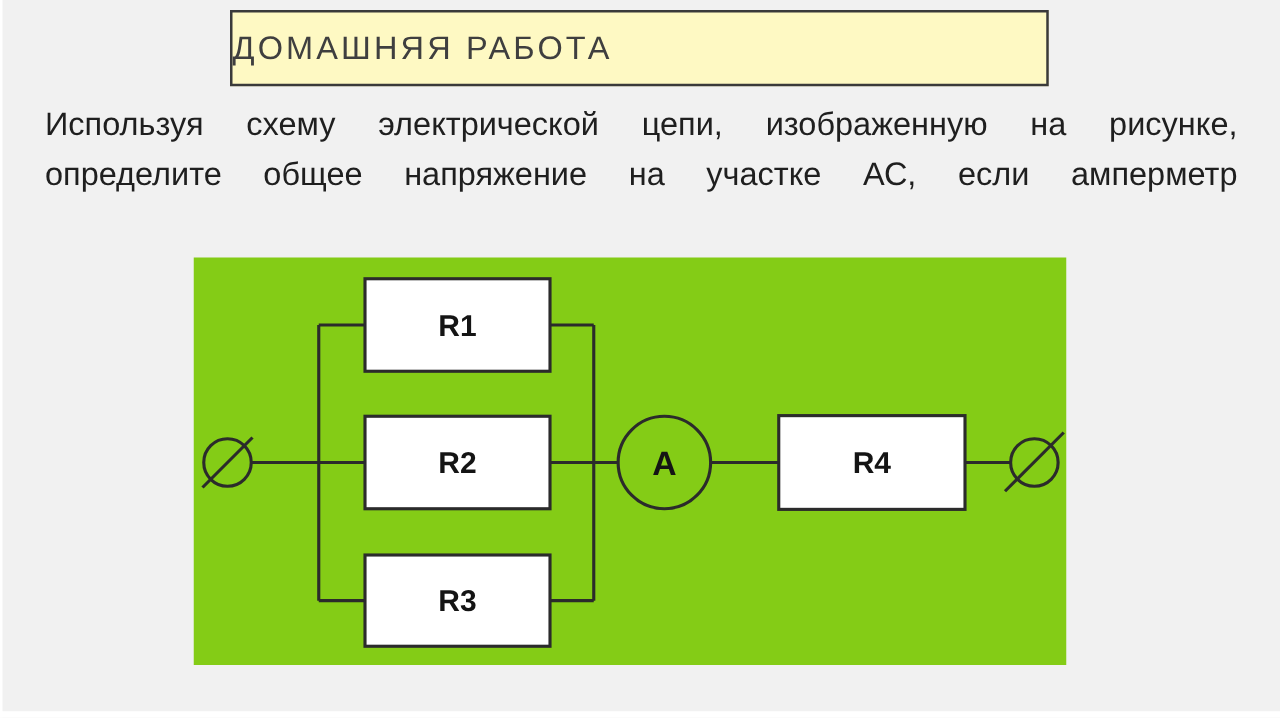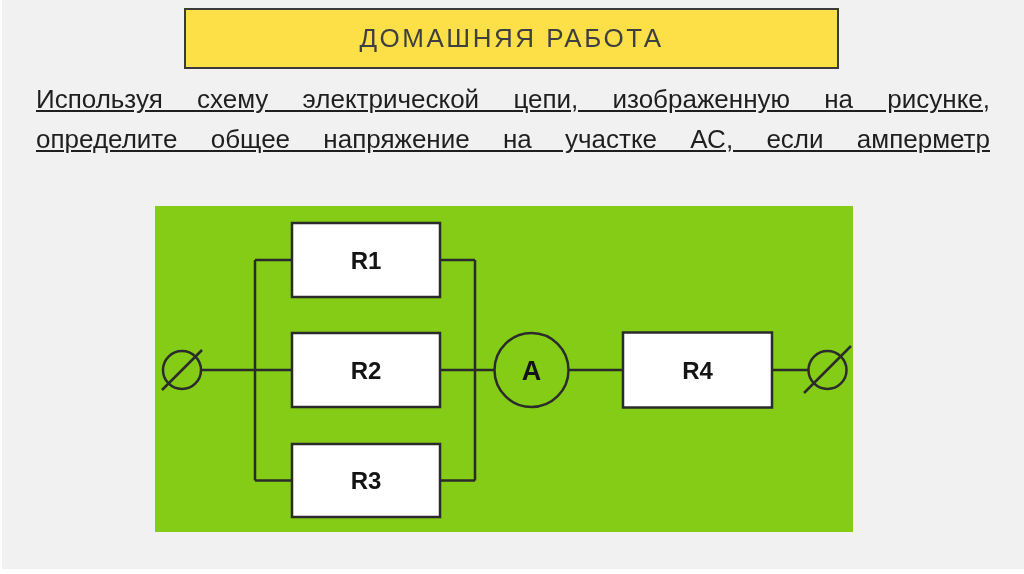--- a/index.html
+++ b/index.html
@@ -26,46 +26,45 @@
   .edge-strip-bottom {
     position: absolute;
     left: 0; bottom: 0;
     width: 1024px; height: 5px;
     background: #ffffff;
   }
   .title-box {
     position: absolute;
     left: 184px; top: 8px;
     width: 655px; height: 61px;
-    background: #fde047;
+    background: #fef9c3;
     border: 2.5px solid #3a3a3a;
     box-sizing: border-box;
     display: flex;
     align-items: center;
-    justify-content: center;
+    justify-content: flex-start;
   }
   .title-text {
     color: #3f3f3f;
     font-size: 26px;
     letter-spacing: 2.5px;
     white-space: nowrap;
   }
   .problem {
     position: absolute;
     left: 36px; top: 80px;
     width: 954px;
     color: #1f1f1f;
     font-size: 26px;
     line-height: 39.5px;
   }
   .problem .line { width: 100%; }
   .problem .line.just {
     text-align: justify;
     text-align-last: justify;
-    text-decoration: underline;
   }
   .diagram-panel {
     position: absolute;
     left: 155px; top: 206px;
     width: 698px; height: 326px;
     background: #84cc16;
   }
   .diagram-panel svg { display: block; }
   .circ-line {
     stroke: #2b2b2b;

